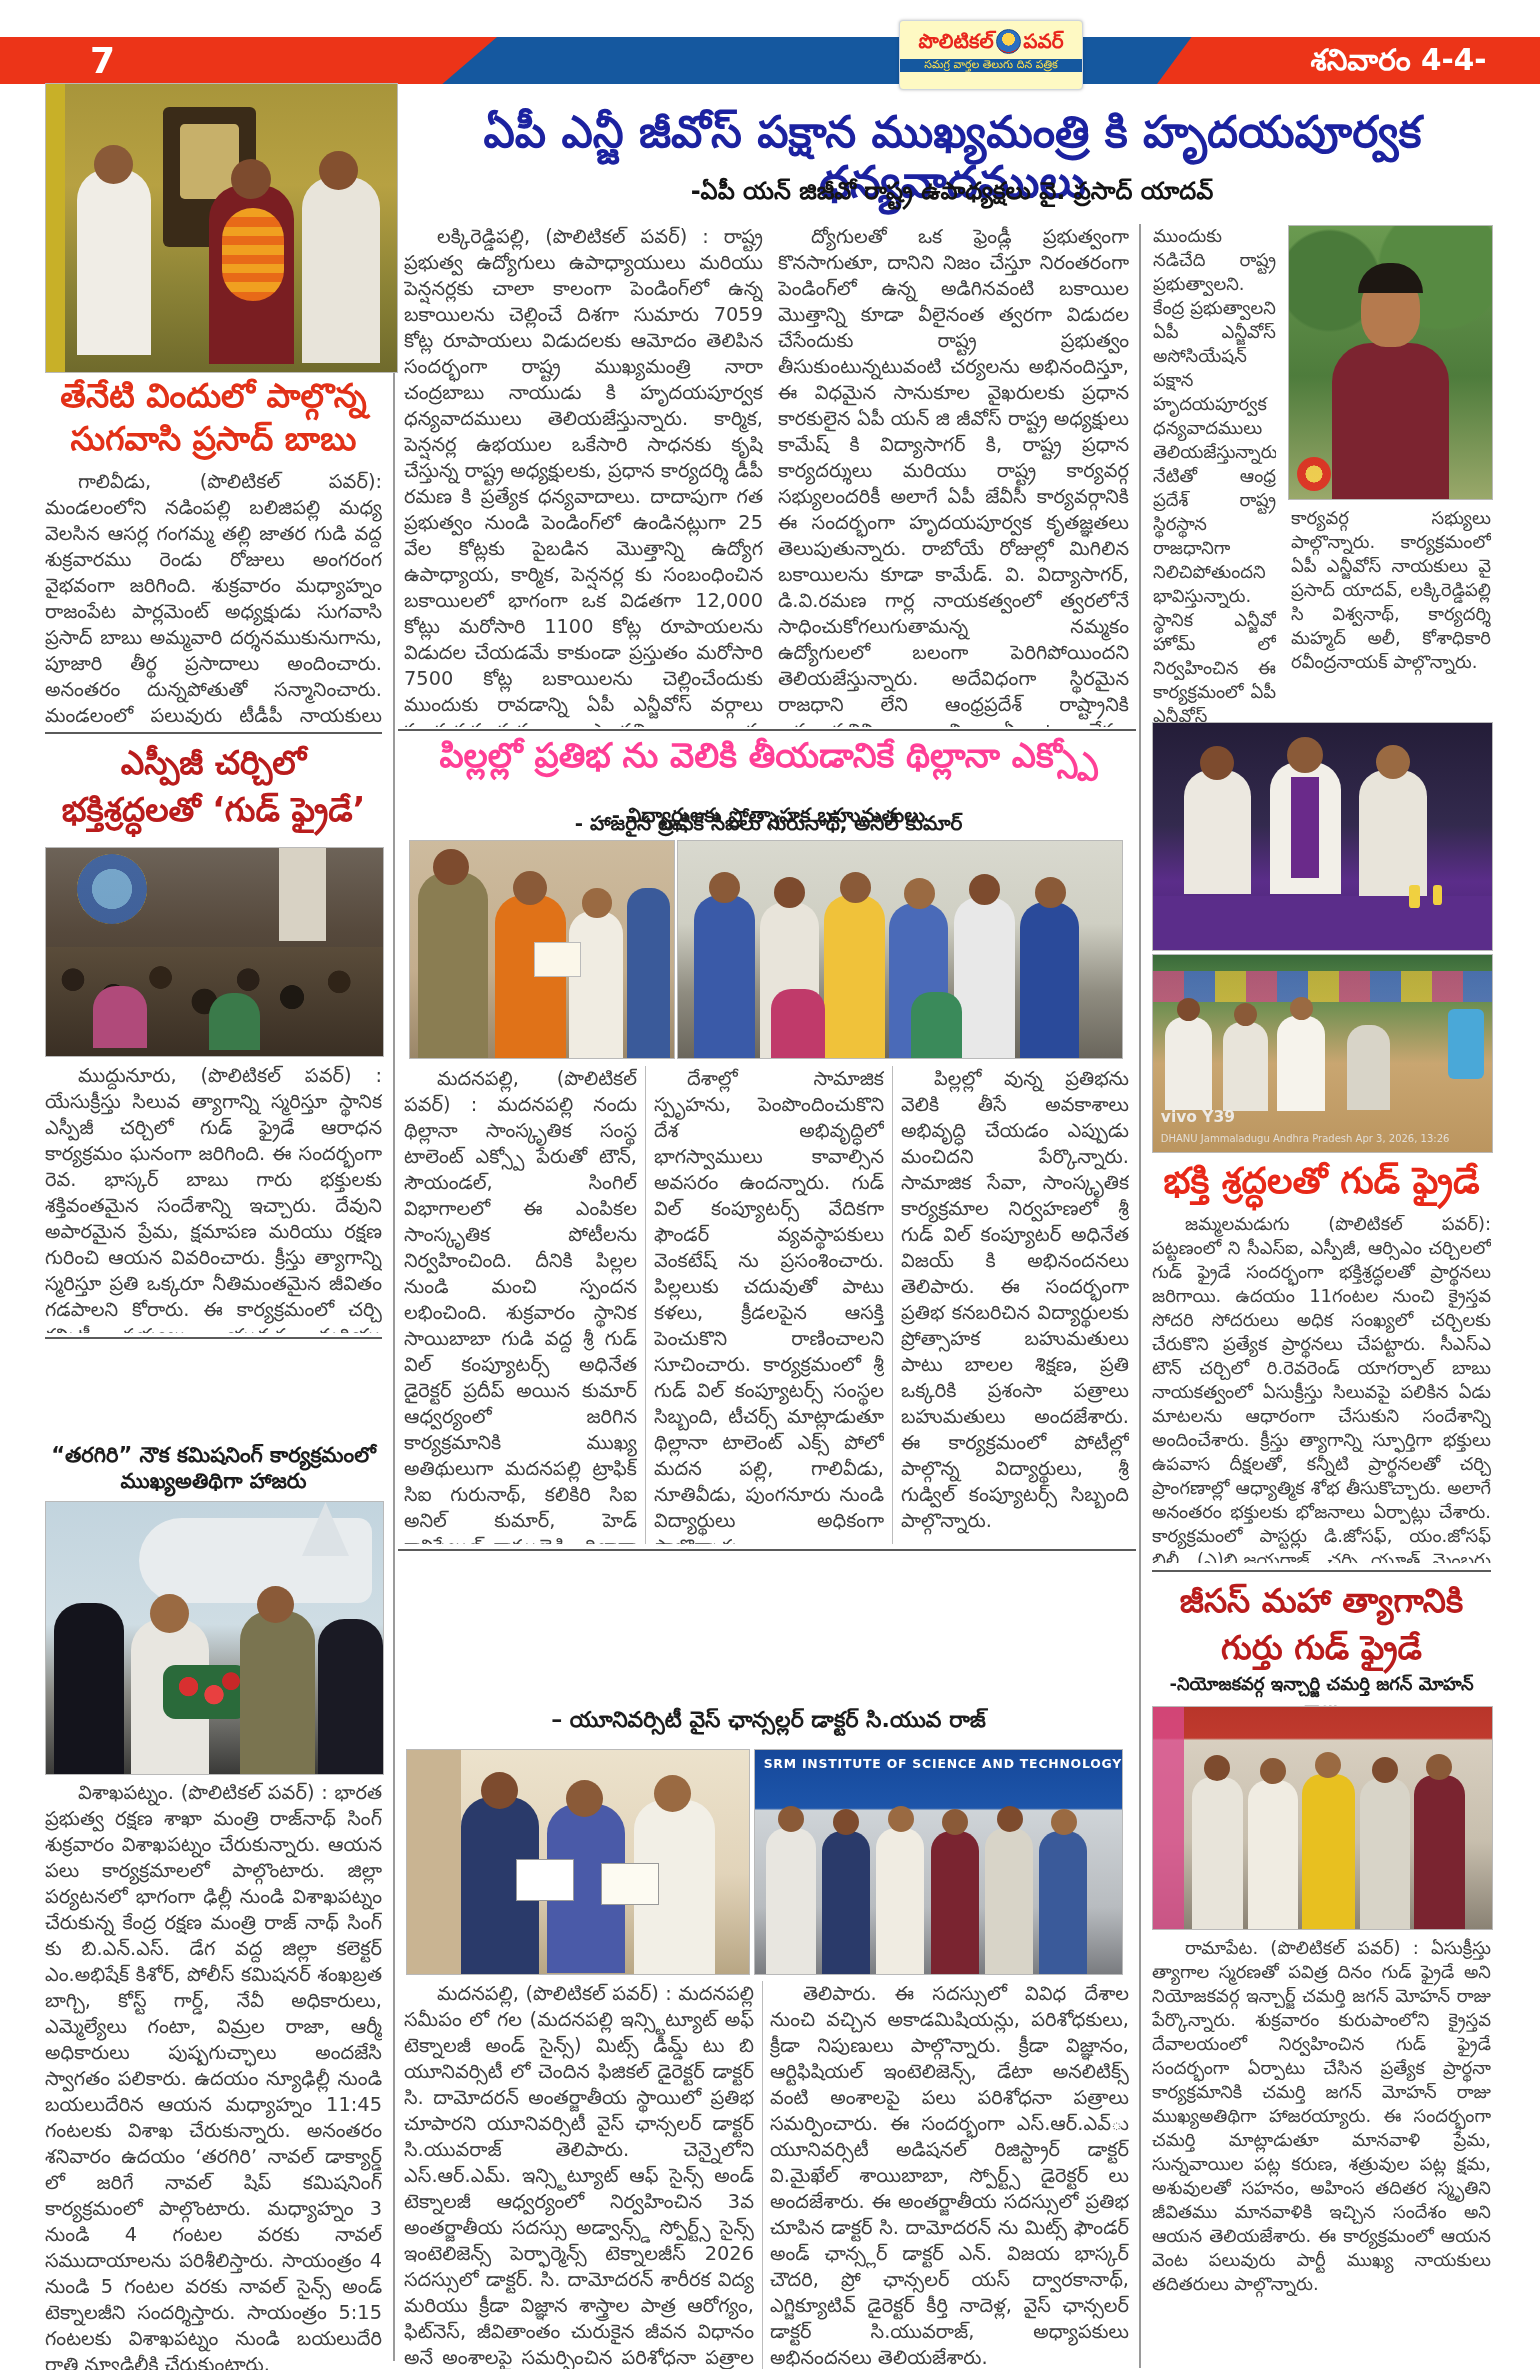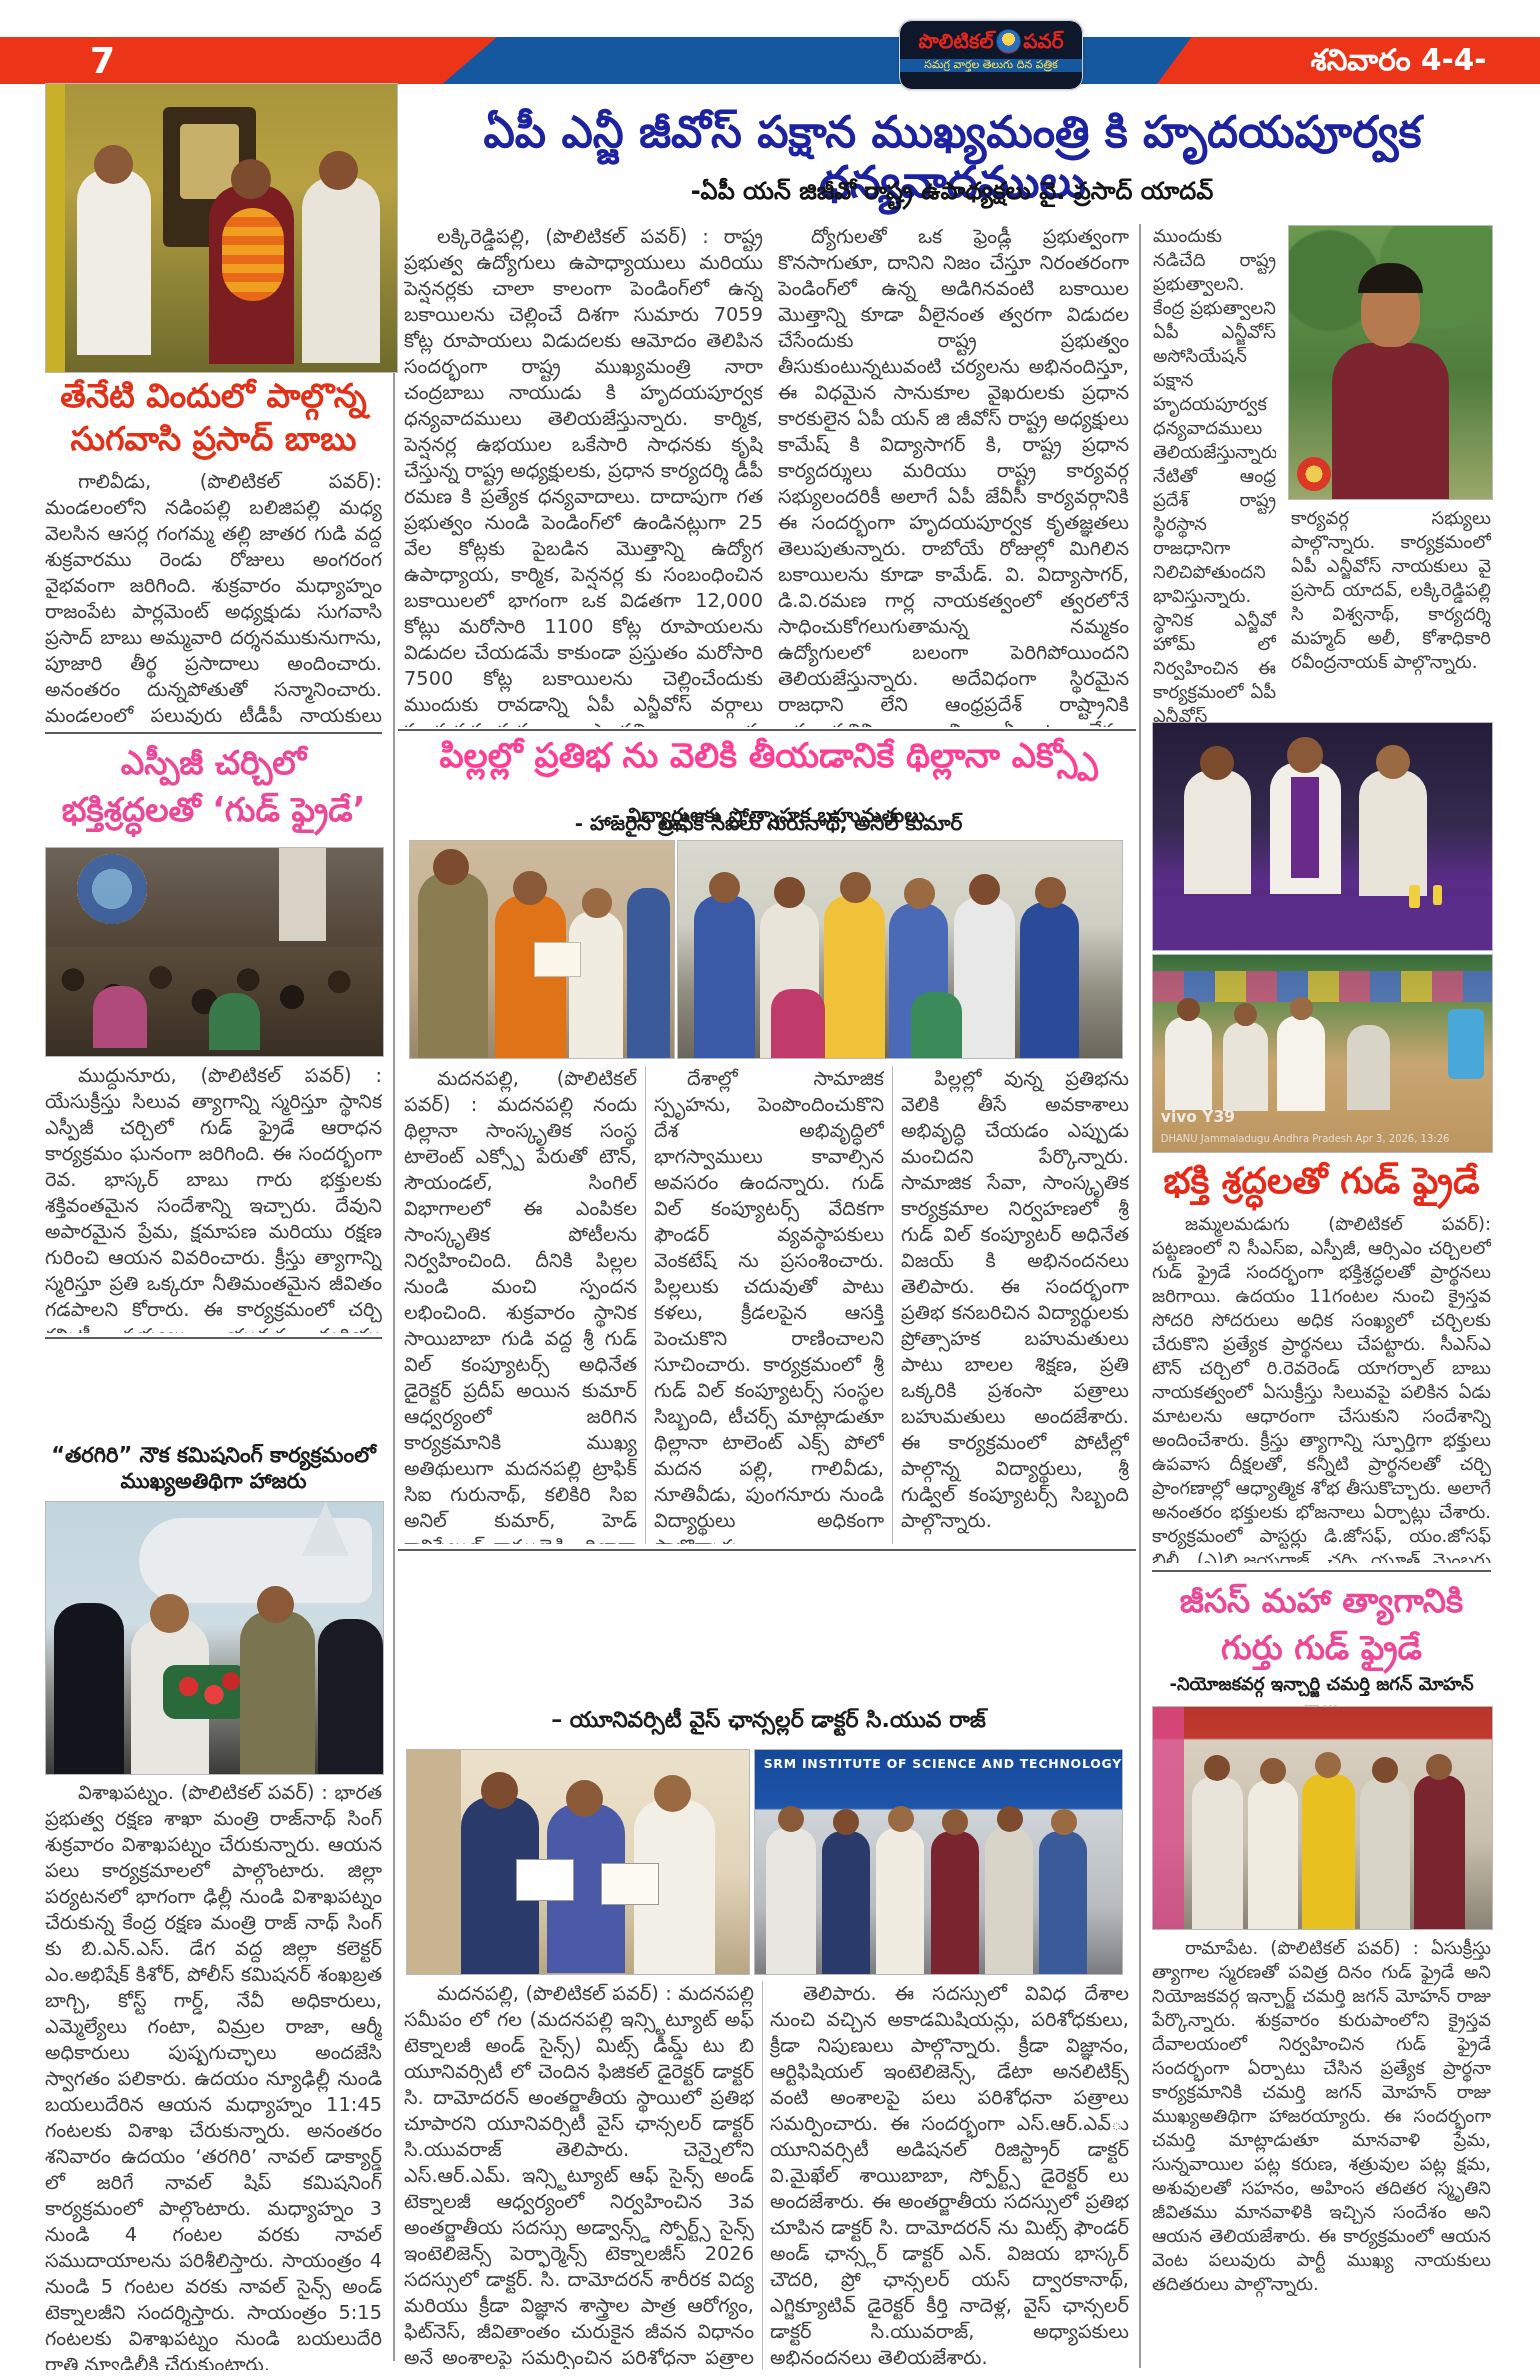--- a/index.html
+++ b/index.html
@@ -5,32 +5,32 @@
   html,body{margin:0;padding:0;background:#e9e9e9;}
   .page{position:relative;width:1541px;height:2377px;background:#fff;margin:0 auto;
         overflow:hidden;font-family:"DejaVu Sans","Liberation Sans",sans-serif;}
   .abs{position:absolute;}
   
   .bar-blue{background:#15589f;}
   .bar-red-left{background:#ec3418;clip-path:polygon(0 0,100% 0,89% 100%,0 100%);}
   .bar-red-right{background:#ec3418;clip-path:polygon(9% 0,100% 0,100% 100%,0 100%);}
   .pageno{color:#fff;font-size:36px;font-weight:bold;}
   .dateline{color:#fff;font-size:29.5px;font-weight:bold;text-align:center;}
-  .logo-box{background:#0f172a;border:1.6px solid #cfd6de;border-radius:13px;box-shadow:0 0 3.1px rgba(0,0,0,.25);text-align:center;overflow:hidden;}
+  .logo-box{background:#fef9c3;border:1.6px solid #cfd6de;border-radius:4px;box-shadow:0 0 3.1px rgba(0,0,0,.25);text-align:center;overflow:hidden;}
   .logo-title{color:#e8251c;font-weight:bold;font-size:23px;line-height:26.4px;white-space:nowrap;}
   .logo-emblem{display:inline-block;width:23px;height:23px;border-radius:50%;
      background:radial-gradient(circle at 50% 40%,#ffd44d 0 35%,#2a6fc0 36% 70%,#e8251c 71% 100%);
      vertical-align:middle;margin:0 2.3px;border:0.8px solid #1a4a8a;}
   .logo-strip{background:#15589f;color:#ffe24d;font-size:11px;line-height:12.4px;}
   
   .hl{font-weight:bold;text-align:center;}
   .hl-lead{font-size:44px;color:#1c22a0;line-height:50px;}
   .by-lead{font-size:24px;color:#141414;font-weight:bold;text-align:center;}
   .hl-red{color:#e23118;font-size:33px;line-height:43px;}
-  .hl-blue{color:#ec4899;font-size:33px;line-height:47px;}
+  .hl-blue{color:#b91c1c;font-size:33px;line-height:47px;}
   .hl-pink{color:#f4478e;font-size:33px;line-height:45px;}
   .hl-pink2{color:#ff3f96;font-size:34px;line-height:40px;}
   .hl-orange{color:#f1431f;font-size:39px;line-height:56px;}
   .hl-red2{color:#e82818;font-size:36px;line-height:42px;}
   .subhead{color:#1d1d1d;font-size:21px;line-height:26.4px;font-weight:bold;text-align:center;}
   .byl{color:#1d1d1d;font-size:20px;line-height:25px;font-weight:bold;text-align:center;}
   
   .body{font-size:19.4px;line-height:26px;color:#3e3e3e;text-align:justify;text-indent:33px;overflow:hidden;}
   .body-sm{font-size:18px;line-height:24px;}
   .rule-v{background:#9a9a9a;width:1.6px;}

